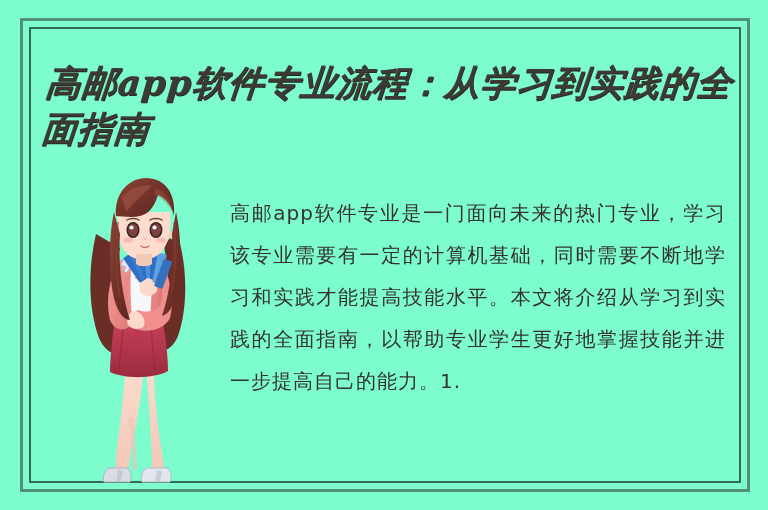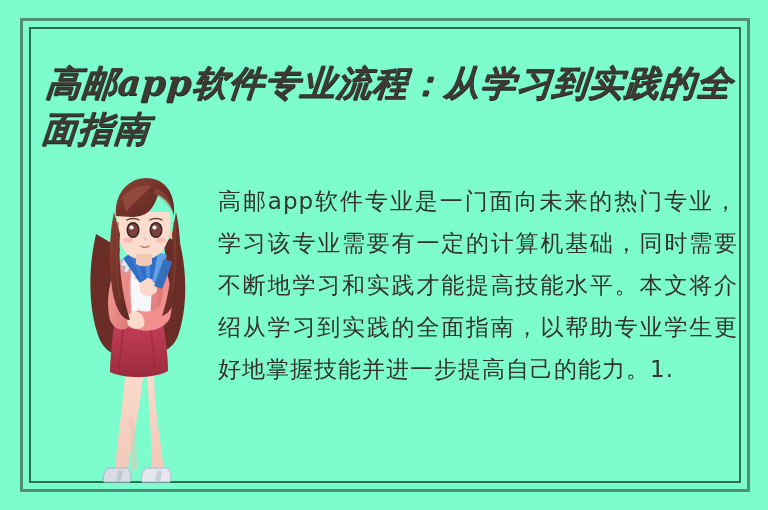--- a/index.html
+++ b/index.html
@@ -77,27 +77,27 @@
   
   .body-block {
     position: absolute;
     left: 218px;
     top: 180px;
     width: 520px;
     height: 295px;
   }
   .body-text {
     font-family: "DejaVu Sans", "Liberation Sans", sans-serif;
-    font-size: 23px;
+    font-size: 20px;
     line-height: 42px;
     color: #34342c;
     letter-spacing: 1.0px;
     text-align: justify;
     word-break: break-all;
-    margin: 0;
+    margin: 12px;
   }
 </style>
 </head>
 <body>
 
 <div id="poster">
 
   <div class="frame-outer"></div>
   <div class="frame-inner"></div>
 

